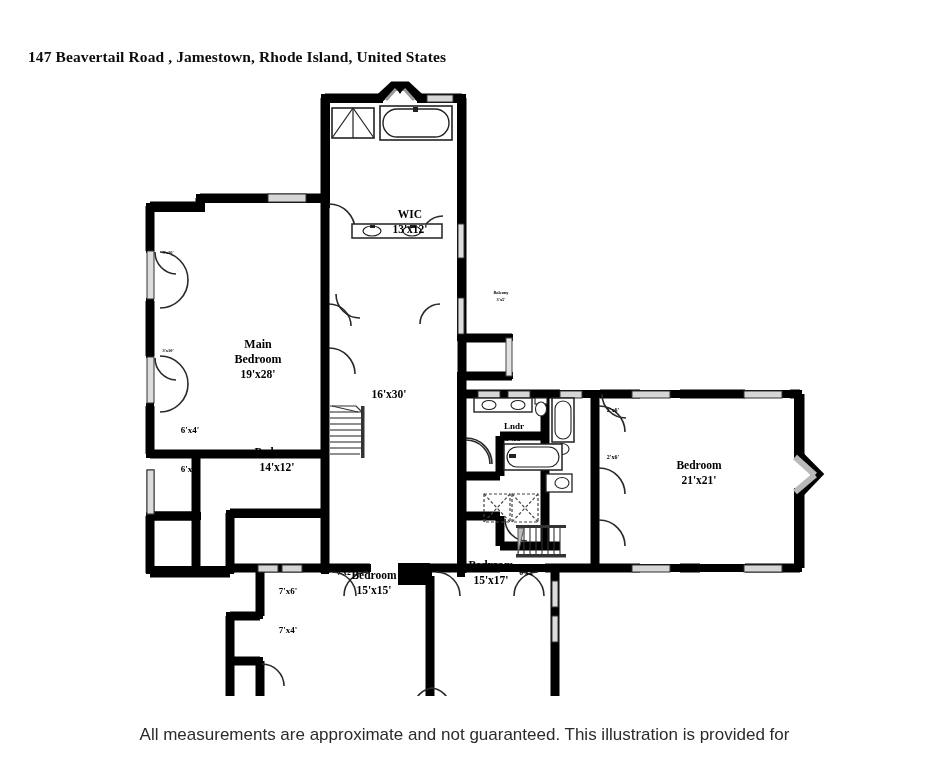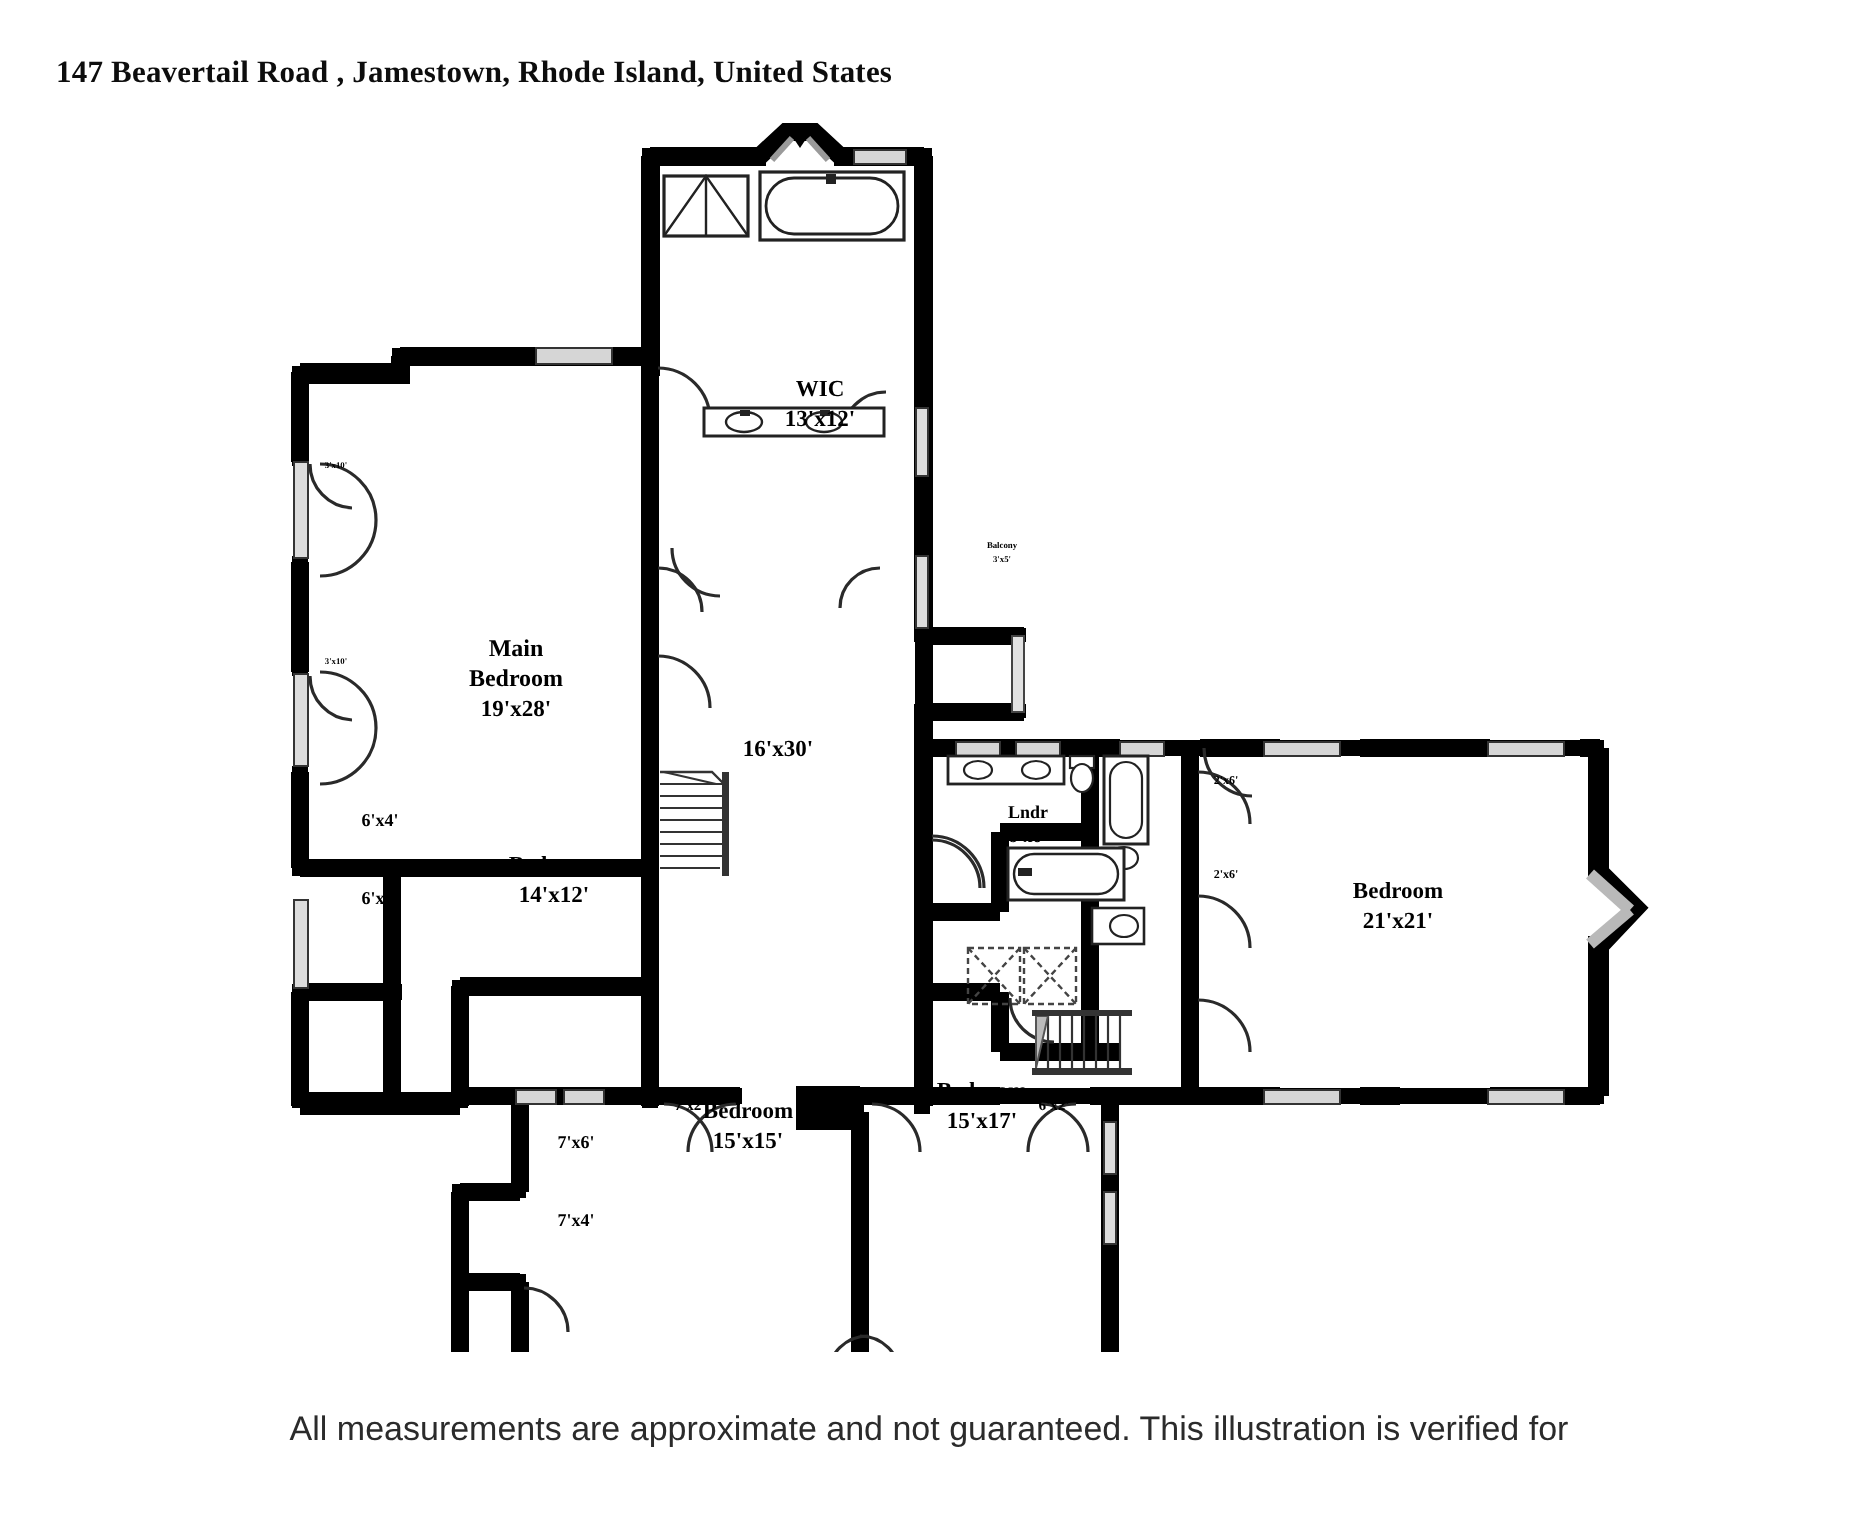--- a/index.html
+++ b/index.html
@@ -14,20 +14,21 @@
     font-family: "Liberation Serif", serif;
     color: #111111;
     overflow: hidden;
     position: relative;
   }
   #page {
     position: relative;
     width: 929px;
     height: 548px;
     background: #ffffff;
+    margin-top: 20px;
   }
   #title {
     position: absolute;
     left: 28px;
     top: 28px;
     font-family: "Liberation Serif", serif;
     font-weight: bold;
     font-size: 15.5px;
     letter-spacing: 0.1px;
     color: #0d0d0d;
@@ -441,16 +442,16 @@
         <text class="closet-dim" x="288" y="557">7'x4'</text>
 
         <text class="micro-dim" x="613" y="319" style="font-size:6px" transform="translate(0,17)">2'x6'</text>
         <text class="micro-dim" x="613" y="366" style="font-size:6px" transform="translate(0,17)">2'x6'</text>
       </g>
 
     </svg>
   </div>
 
   <div id="footer">
-    <span class="fl">All measurements are approximate and not guaranteed. This illustration is verified for</span>
+    <span class="fl">All measurements are approximate and not guaranteed. This illustration is provided for</span>
   </div>
 
 </div>
 
 </body></html>

